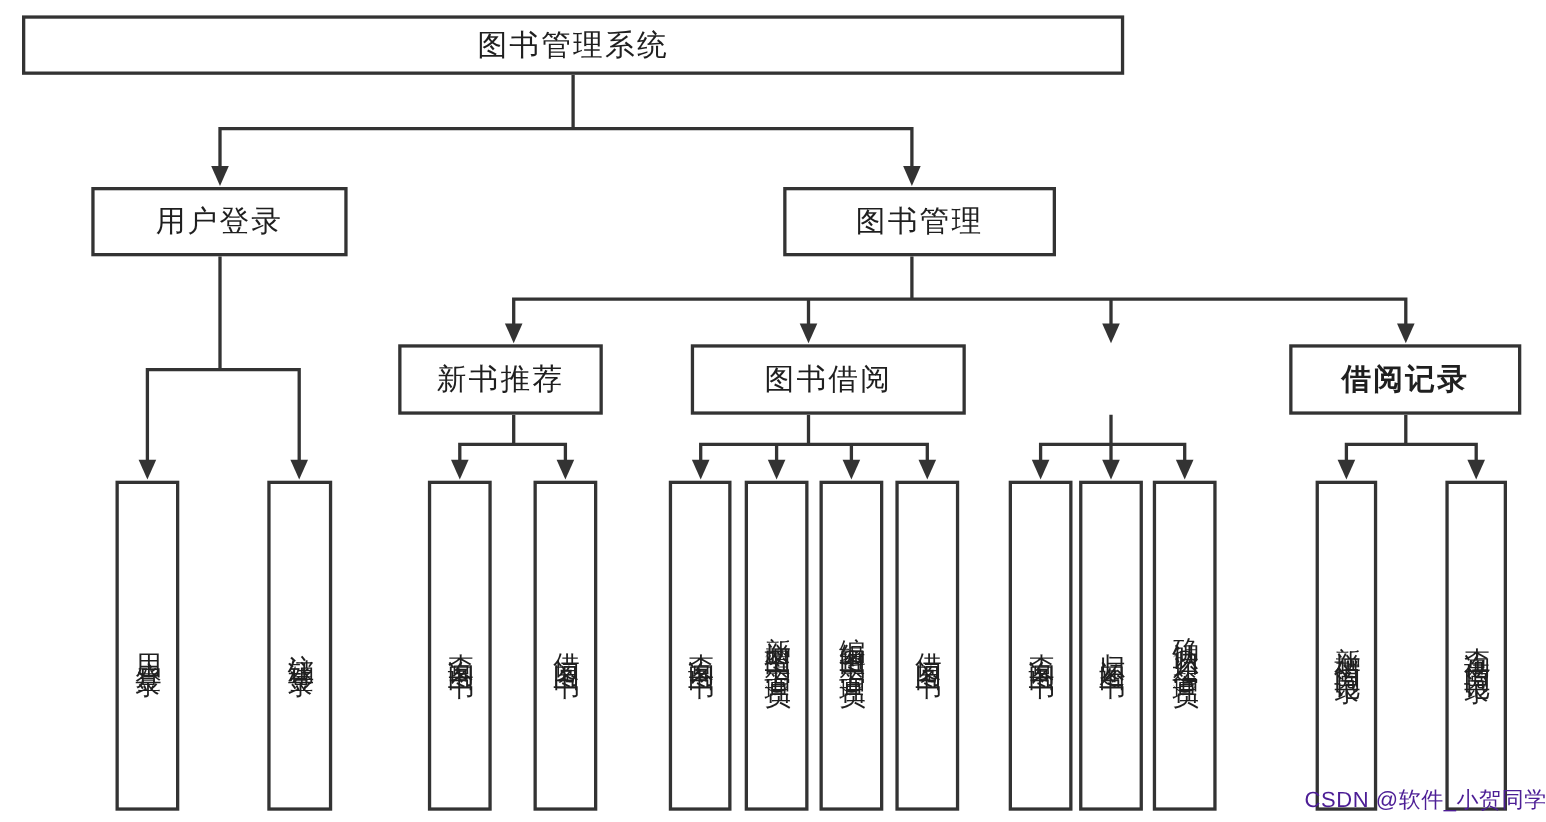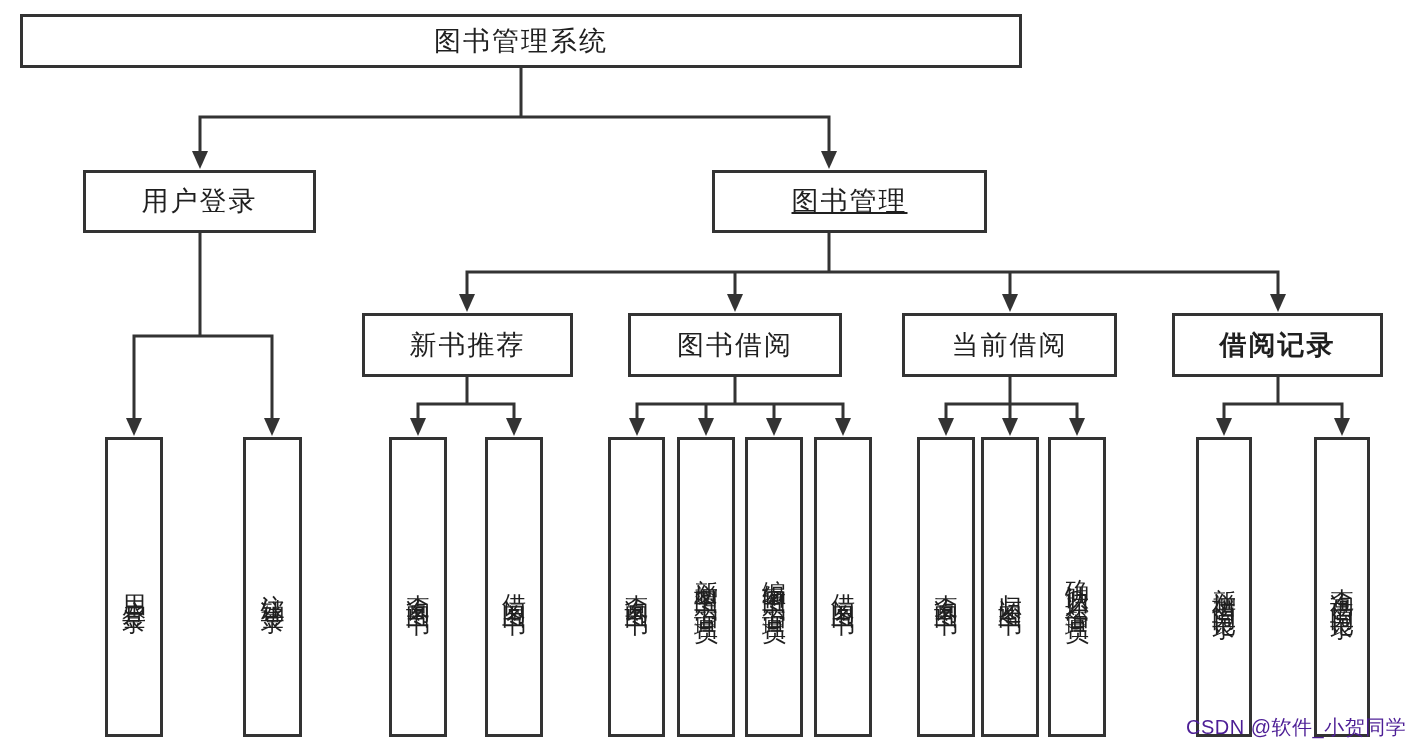--- a/index.html
+++ b/index.html
@@ -43,24 +43,24 @@
     writing-mode: vertical-rl;
     font-size: 24px;
     letter-spacing: 6px;
     top: 437px;
     height: 300px;
   }
   
   .n-root { left: 20px;  top: 14px;  width: 1002px; height: 54px; }
   
   .n-l2a  { left: 83px;  top: 170px; width: 233px; height: 63px; }
-  .n-l2b  { left: 712px; top: 170px; width: 275px; height: 63px; text-decoration: underline; }
+  .n-l2b  { left: 712px; top: 170px; width: 248px; height: 63px; }
   
-  .n-l3a  { left: 362px;  top: 313px; width: 211px; height: 64px; }
-  .n-l3b  { left: 628px;  top: 313px; width: 214px; height: 64px; }
+  .n-l3a  { left: 362px;  top: 313px; width: 186px; height: 64px; }
+  .n-l3b  { left: 628px;  top: 313px; width: 250px; height: 64px; }
   .n-l3c  { left: 902px;  top: 313px; width: 215px; height: 64px; }
   .n-l3d  { left: 1172px; top: 313px; width: 211px; height: 64px; font-weight: bold; }
   
   .lf-1a { left: 105px;  width: 58px; }
   .lf-1b { left: 243px;  width: 59px; }
   .lf-2a { left: 389px;  width: 58px; }
   .lf-2b { left: 485px;  width: 58px; }
   .lf-3a { left: 608px;  width: 57px; }
   .lf-3b { left: 677px;  width: 58px; }
   .lf-3c { left: 745px;  width: 58px; }
@@ -119,21 +119,20 @@
     </g>
   </svg>
 
   <div class="node hnode n-root">图书管理系统</div>
 
   <div class="node hnode n-l2a">用户登录</div>
   <div class="node hnode n-l2b">图书管理</div>
 
   <div class="node hnode n-l3a">新书推荐</div>
   <div class="node hnode n-l3b">图书借阅</div>
-  <div class="node hnode n-l3c">当前借阅</div>
   <div class="node hnode n-l3d">借阅记录</div>
 
   <div class="node leaf lf-1a">用户登录</div>
   <div class="node leaf lf-1b">注销登录</div>
 
   <div class="node leaf lf-2a">查询图书</div>
   <div class="node leaf lf-2b">借阅图书</div>
 
   <div class="node leaf lf-3a">查询图书</div>
   <div class="node leaf lf-3b">新增图书（管理员）</div>

